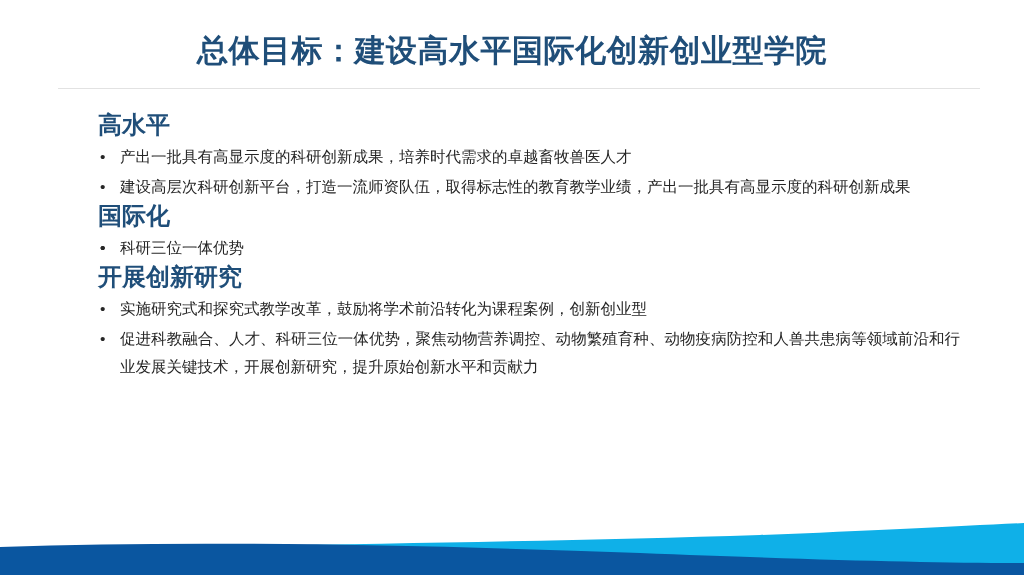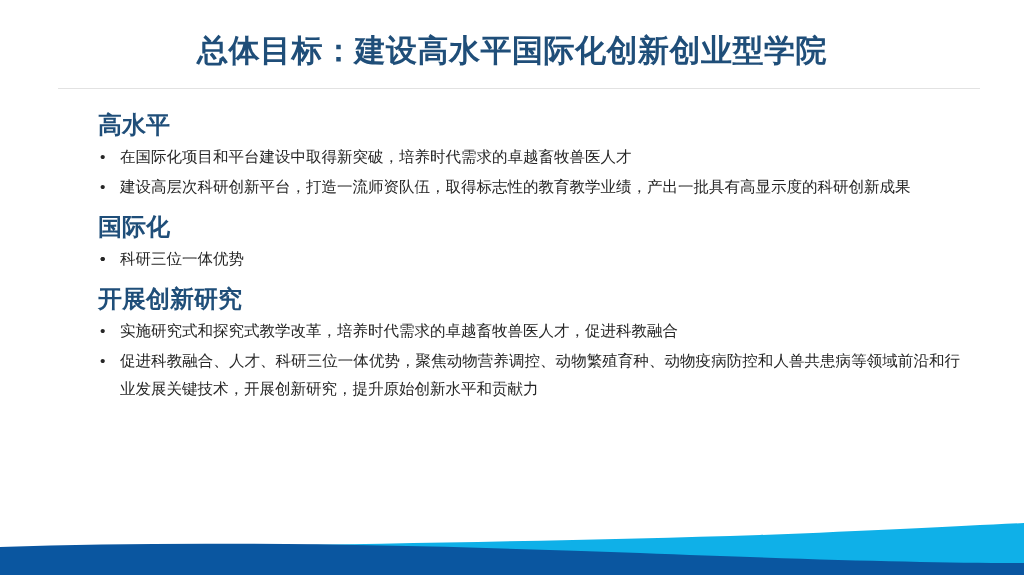--- a/index.html
+++ b/index.html
@@ -55,21 +55,21 @@
     margin: 0;
   }
   .section-heading {
     font-size: 24px;
     font-weight: bold;
     color: #1F4E79;
     line-height: 26px;
     margin: 0 0 5px 0;
   }
   .section + .section {
-    margin-top: 13px;
+    margin-top: 2px;
   }
   .bullet-list {
     margin: 0;
     padding: 0;
     list-style: none;
   }
   .bullet-item {
     position: relative;
     padding-left: 22px;
     font-size: 15.5px;
@@ -112,21 +112,21 @@
   </div>
   <div class="title-rule"></div>
 
   <div class="body-area">
 
     <div class="section">
       <div class="section-heading">高水平</div>
       <ul class="bullet-list">
         <li class="bullet-item">
           <span class="bullet-dot">•</span>
-          <span>在国际化项目和平台建设中取得新突破，培养时代需求的卓越畜牧兽医人才</span>
+          <span>产出一批具有高显示度的科研创新成果，培养时代需求的卓越畜牧兽医人才</span>
         </li>
         <li class="bullet-item">
           <span class="bullet-dot">•</span>
           <span>建设高层次科研创新平台，打造一流师资队伍，取得标志性的教育教学业绩，产出一批具有高显示度的科研创新成果</span>
         </li>
       </ul>
     </div>
 
     <div class="section">
       <div class="section-heading">国际化</div>
@@ -139,21 +139,21 @@
           <span>科研三位一体优势</span>
         </li>
       </ul>
     </div>
 
     <div class="section">
       <div class="section-heading">开展创新研究</div>
       <ul class="bullet-list">
         <li class="bullet-item">
           <span class="bullet-dot">•</span>
-          <span>实施研究式和探究式教学改革，培养时代需求的卓越畜牧兽医人才，促进科教融合</span>
+          <span>实施研究式和探究式教学改革，鼓励将学术前沿转化为课程案例，创新创业型</span>
         </li>
         <li class="bullet-item">
           <span class="bullet-dot">•</span>
           <span>促进科教融合、人才、科研三位一体优势，聚焦动物营养调控、动物繁殖育种、动物疫病防控和人兽共患病等领域前沿和行业发展关键技术，开展创新研究，提升原始创新水平和贡献力</span>
         </li>
       </ul>
     </div>
 
   </div>
 

